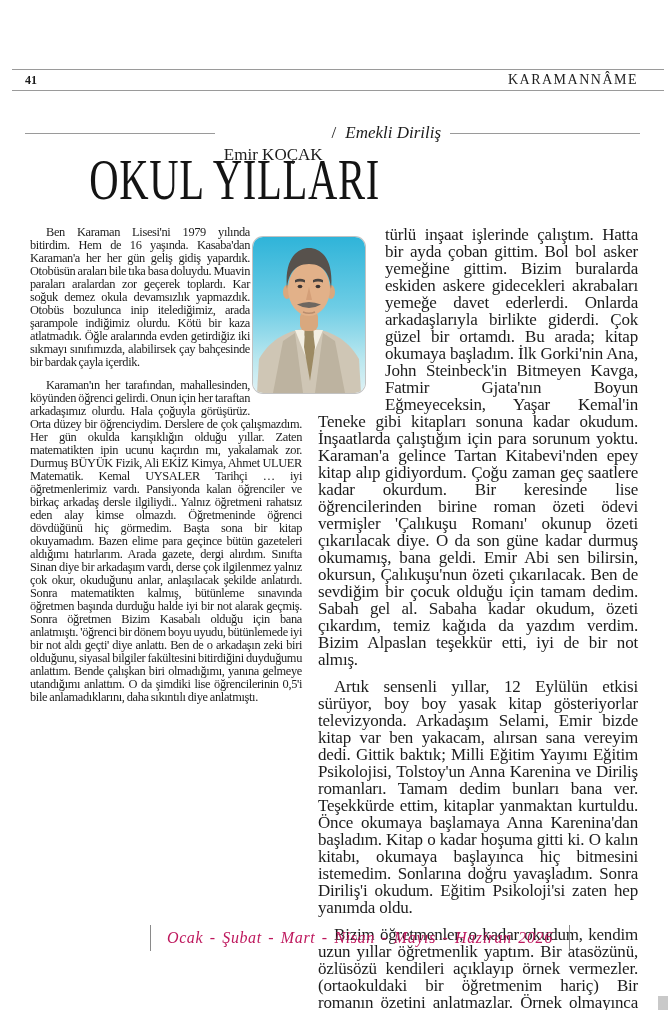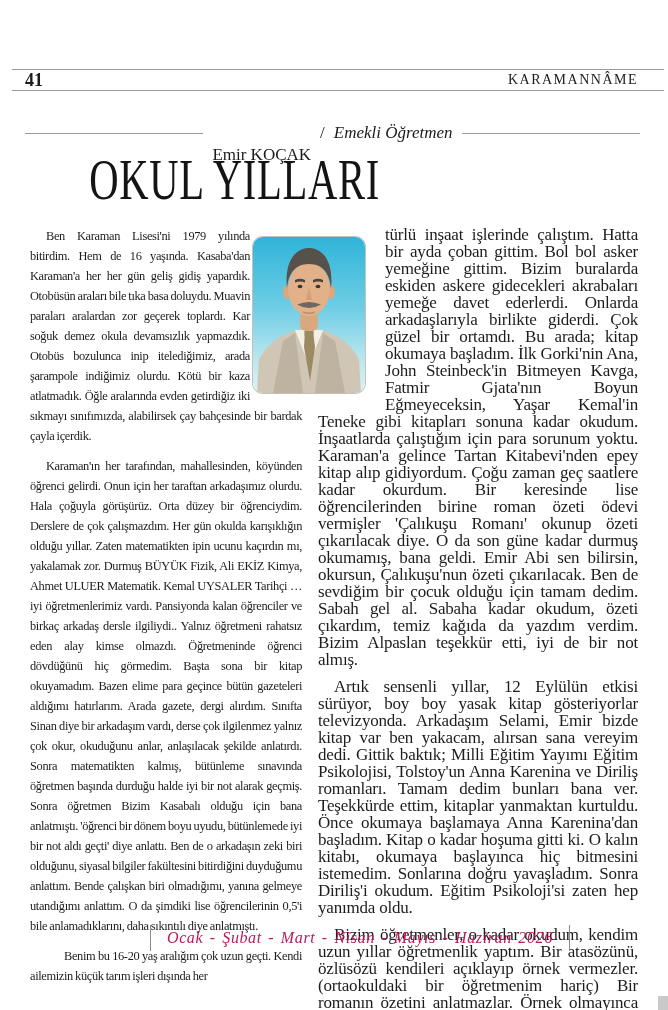--- a/index.html
+++ b/index.html
@@ -6,21 +6,21 @@
   body{
     width:668px;height:1010px;position:relative;background:#ffffff;overflow:hidden;
     font-family:"Liberation Serif","DejaVu Serif",serif;color:#1c1c1c;
   }
   
   .running-head{
     position:absolute;top:69px;left:12px;right:4px;height:20px;
     border-top:1px solid #9a9a9a;border-bottom:1px solid #9a9a9a;
     display:flex;align-items:center;justify-content:space-between;
   }
-  .page-num{font-weight:bold;font-size:18px;padding-left:13px;}
+  .page-num{font-weight:bold;font-size:12px;padding-left:13px;}
   .journal{font-weight:normal;font-size:14px;letter-spacing:1.5px;padding-right:26px;}
   
   .byline{
     position:absolute;top:124px;left:25px;right:28px;height:18px;
     display:flex;align-items:center;gap:9px;font-size:17px;white-space:nowrap;
   }
   .byline .rule{flex:1;height:0;border-top:1px solid #9a9a9a;}
   .byline .author{font-weight:normal;margin-top:44px;}
   .byline .role{font-style:italic;}
   
@@ -28,21 +28,21 @@
   .title{
     display:inline-block;font-size:58px;line-height:1.05;color:#141414;
     transform:scaleX(0.70);transform-origin:50% 50%;position:relative;left:-29px;
     letter-spacing:1px;white-space:nowrap;
   }
   
   .col{position:absolute;top:226px;text-align:justify;}
   .col p{margin:0 0 10px 0;text-indent:16px;hyphens:auto;-webkit-hyphens:auto;}
   .col-left{
     left:30px;width:272px;
-    font-size:12.4px;line-height:20px;letter-spacing:-0.35px;word-spacing:-0.6px;
+    font-size:12.4px;line-height:13px;letter-spacing:-0.35px;word-spacing:-0.6px;
   }
   .col-right{
     left:318px;width:320px;
     font-size:17px;line-height:17px;letter-spacing:-0.2px;
   }
   .col-left .photo-spacer{float:right;width:52px;height:180px;}
   .col-right .photo-spacer{float:left;width:67px;height:185px;}
   .col-left p.wide-indent{text-indent:34px;}
   .col-right p.no-indent{text-indent:0;}
   
@@ -68,21 +68,21 @@
 
 <div class="running-head">
   <span class="page-num">41</span>
   <span class="journal">KARAMANNÂME</span>
 </div>
 
 <div class="byline">
   <span class="rule"></span>
   <span class="author">Emir KOÇAK</span>
   <span class="sep">/</span>
-  <span class="role">Emekli Öğretmen</span>
+  <span class="role">Emekli Diriliş</span>
   <span class="rule"></span>
 </div>
 
 <div class="title-wrap">
   <span class="title">OKUL YILLARI</span>
 </div>
 
 <div class="photo">
   <svg viewBox="0 0 112 156" xmlns="http://www.w3.org/2000/svg">
     <defs>
@@ -124,21 +124,20 @@
     <path d="M44,67.5 Q56,62.5 68,67.5 Q56,74.5 44,67.5 Z" fill="#6e6760"></path>
 
     <path d="M50,75 Q56,77.5 62,75" stroke="#b98d6d" stroke-width="1.4" fill="none"></path>
   </svg>
 </div>
 
 <div class="col col-left">
   <div class="photo-spacer"></div>
   <p lang="tr">Ben Karaman Lisesi'ni 1979 yılında bitirdim. Hem de 16 yaşında. Kasaba'dan Karaman'a her her gün geliş gidiş yapardık. Otobüsün araları bile tıka basa doluydu. Muavin paraları aralardan zor geçerek toplardı. Kar soğuk demez okula devamsızlık yapmazdık. Otobüs bozulunca inip itelediğimiz, arada şarampole indiğimiz olurdu. Kötü bir kaza atlatmadık. Öğle aralarında evden getirdiğiz iki sıkmayı sınıfımızda, alabilirsek çay bahçesinde bir bardak çayla içerdik.</p>
   <p lang="tr">Karaman'ın her tarafından, mahallesinden, köyünden öğrenci gelirdi. Onun için her taraftan arkadaşımız olurdu. Hala çoğuyla görüşürüz. Orta düzey bir öğrenciydim. Derslere de çok çalışmazdım. Her gün okulda karışıklığın olduğu yıllar. Zaten matematikten ipin ucunu kaçırdın mı, yakalamak zor. Durmuş BÜYÜK Fizik, Ali EKİZ Kimya, Ahmet ULUER Matematik. Kemal UYSALER Tarihçi … iyi öğretmenlerimiz vardı. Pansiyonda kalan öğrenciler ve birkaç arkadaş dersle ilgiliydi.. Yalnız öğretmeni rahatsız eden alay kimse olmazdı. Öğretmeninde öğrenci dövdüğünü hiç görmedim. Başta sona bir kitap okuyamadım. Bazen elime para geçince bütün gazeteleri aldığımı hatırlarım.  Arada gazete, dergi alırdım. Sınıfta Sinan diye bir arkadaşım vardı, derse çok ilgilenmez yalnız çok okur, okuduğunu anlar, anlaşılacak şekilde anlatırdı. Sonra matematikten kalmış, bütünleme sınavında öğretmen başında durduğu halde iyi bir not alarak geçmiş. Sonra öğretmen Bizim Kasabalı olduğu için bana anlatmıştı. 'öğrenci bir dönem boyu uyudu, bütünlemede iyi bir not aldı geçti' diye anlattı. Ben de o arkadaşın zeki biri olduğunu, siyasal bilgiler fakültesini bitirdiğini duyduğumu anlattım. Bende çalışkan biri olmadığımı, yanına gelmeye utandığımı anlattım. O da şimdiki lise öğrencilerinin 0,5'i bile anlamadıklarını,  daha sıkıntılı  diye anlatmıştı.</p>
-  <p lang="tr" class="wide-indent">Benim bu 16-20 yaş aralığım çok uzun geçti. Kendi ailemizin küçük tarım işleri dışında her</p>
 </div>
 
 <div class="col col-right">
   <div class="photo-spacer"></div>
   <p lang="tr" class="no-indent">türlü inşaat işlerinde çalıştım. Hatta bir ayda çoban gittim. Bol bol asker yemeğine gittim. Bizim buralarda eskiden askere gidecekleri akrabaları yemeğe davet ederlerdi. Onlarda arkadaşlarıyla birlikte giderdi. Çok güzel bir ortamdı. Bu arada; kitap okumaya başladım.  İlk Gorki'nin Ana, John Steinbeck'in Bitmeyen Kavga, Fatmir Gjata'nın Boyun Eğmeyeceksin, Yaşar Kemal'in Teneke gibi kitapları sonuna kadar okudum. İnşaatlarda çalıştığım için para sorunum yoktu. Karaman'a gelince Tartan Kitabevi'nden epey kitap alıp gidiyordum. Çoğu zaman geç saatlere kadar okurdum. Bir keresinde lise öğrencilerinden birine roman özeti ödevi vermişler 'Çalıkuşu Romanı' okunup özeti çıkarılacak diye. O da son güne kadar durmuş okumamış, bana geldi. Emir Abi sen bilirsin, okursun, Çalıkuşu'nun özeti çıkarılacak. Ben de sevdiğim bir çocuk olduğu için tamam dedim. Sabah gel al.  Sabaha kadar okudum, özeti çıkardım, temiz kağıda da yazdım verdim. Bizim Alpaslan teşekkür etti, iyi de bir not almış.</p>
   <p lang="tr">Artık sensenli yıllar, 12 Eylülün etkisi sürüyor, boy boy yasak kitap gösteriyorlar televizyonda. Arkadaşım Selami, Emir bizde kitap var ben yakacam, alırsan sana vereyim dedi. Gittik baktık; Milli Eğitim Yayımı Eğitim Psikolojisi, Tolstoy'un Anna Karenina ve Diriliş romanları.  Tamam dedim bunları bana ver. Teşekkürde ettim, kitaplar yanmaktan kurtuldu. Önce okumaya başlamaya Anna Karenina'dan başladım. Kitap o kadar hoşuma gitti ki. O kalın kitabı, okumaya başlayınca hiç bitmesini istemedim. Sonlarına doğru yavaşladım.  Sonra Diriliş'i okudum. Eğitim Psikoloji'si zaten hep yanımda oldu.</p>
   <p lang="tr">Bizim öğretmenler, o kadar okudum, kendim uzun yıllar öğretmenlik yaptım. Bir atasözünü, özlüsözü kendileri açıklayıp örnek vermezler. (ortaokuldaki bir öğretmenim hariç) Bir romanın özetini anlatmazlar. Örnek olmayınca da çocuklar özet çıkaramıyor.  Sonra kendi aralarında zaten öğretmen</p>
 </div>
 
 <div class="issue-footer">

